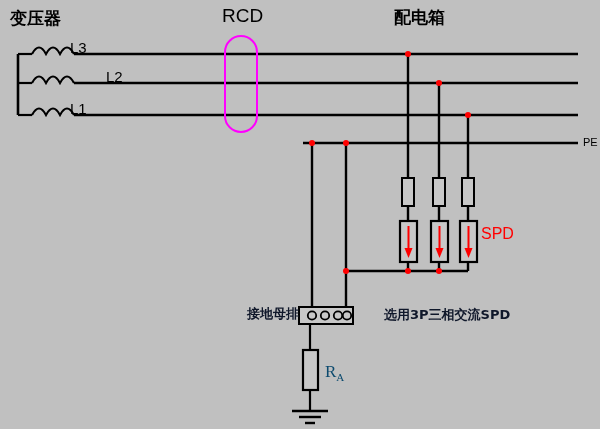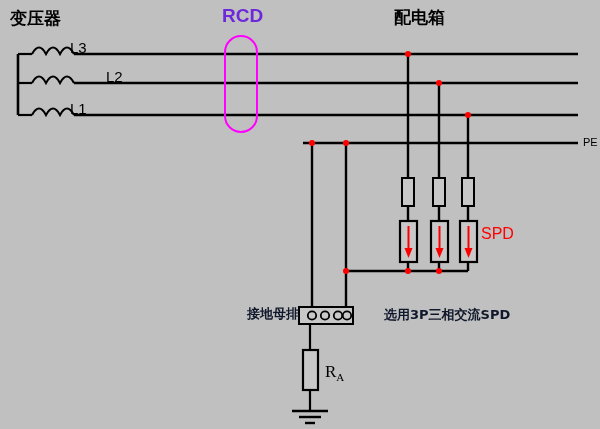--- a/index.html
+++ b/index.html
@@ -35,24 +35,24 @@
   .lbl-cjk {
     font-family: "DejaVu Sans", "Liberation Sans", sans-serif;
     font-weight: bold;
   }
   .lbl-title-black {
     color: #000000;
     font-size: 17px;
     letter-spacing: 0px;
   }
   .lbl-rcd {
-    color: #6d28d9;
+    color: #000000;
     font-family: "Liberation Sans", sans-serif;
     font-size: 19px;
-    font-weight: bold;
+    font-weight: normal;
   }
   .lbl-spd {
     color: #ff0000;
     font-family: "Liberation Sans", sans-serif;
     font-size: 16px;
     font-weight: normal;
   }
   .lbl-red-cjk {
     color: #0f172a;
     font-size: 13px;
@@ -61,21 +61,21 @@
     color: #000000;
     font-family: "Liberation Sans", sans-serif;
     font-size: 15px;
   }
   .lbl-pe {
     color: #000000;
     font-family: "Liberation Sans", sans-serif;
     font-size: 11px;
   }
   .lbl-ra {
-    color: #000000;
+    color: #0c4a6e;
     font-family: "Liberation Serif", serif;
     font-size: 17px;
   }
   .lbl-ra sub {
     font-size: 11px;
   }
 </style>
 </head>
 <body>
 

